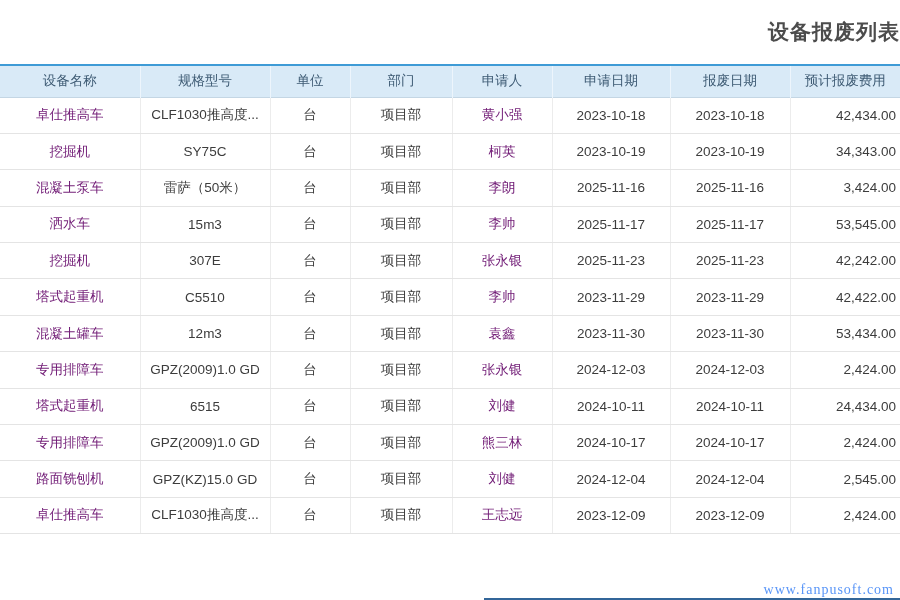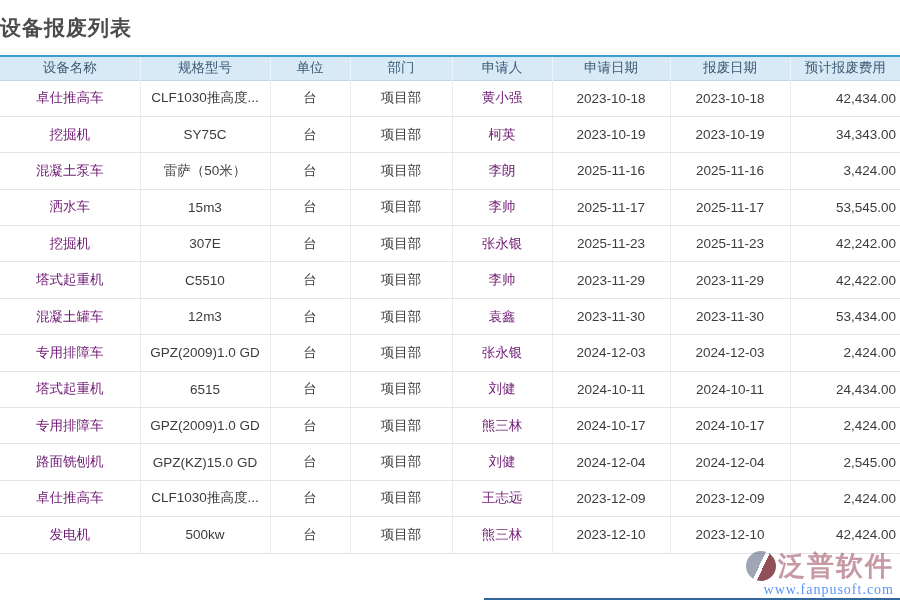--- a/index.html
+++ b/index.html
@@ -4,39 +4,39 @@
 <style>
   * { margin: 0; padding: 0; box-sizing: border-box; }
   html, body {
     width: 900px; height: 600px;
     background: #ffffff;
     overflow: hidden;
     font-family: "Liberation Sans", "DejaVu Sans", sans-serif;
     position: relative;
   }
   .title-bar {
-    height: 55px;
-    display: flex; align-items: center; justify-content: flex-start;
+    height: 64px;
+    display: flex; align-items: center; justify-content: flex-end;
   }
   .page-title {
     font-size: 21px; font-weight: bold; color: #4c4c4c;
     letter-spacing: 1px;
   }
   table.report {
     width: 900px;
     border-collapse: collapse;
     table-layout: fixed;
   }
   thead tr {
     background: #d9eaf7;
     border-top: 2px solid #3e9bd6;
     border-bottom: 1px solid #c4d6e4;
   }
   thead th {
-    height: 24px;
+    height: 32px;
     font-size: 13.5px; font-weight: normal;
     color: #3d5a73;
     text-align: center;
     border-right: 1px solid #edf5fc;
   }
   thead th:last-child { border-right: none; }
   tbody td {
     height: 36.4px;
     font-size: 13.5px;
     color: #3c3c3c;
@@ -229,34 +229,20 @@
       <tr>
         <td class="c-link">卓仕推高车</td>
         <td>CLF1030推高度...</td>
         <td>台</td>
         <td>项目部</td>
         <td class="c-link">王志远</td>
         <td>2023-12-09</td>
         <td>2023-12-09</td>
         <td class="c-cost">2,424.00</td>
       </tr>
-      <tr>
-        <td class="c-link">发电机</td>
-        <td>500kw</td>
-        <td>台</td>
-        <td>项目部</td>
-        <td class="c-link">熊三林</td>
-        <td>2023-12-10</td>
-        <td>2023-12-10</td>
-        <td class="c-cost">42,424.00</td>
-      </tr>
     </tbody>
 </table>
 
 <div class="watermark">
-  <div class="wm-top">
-    <span class="wm-logo"></span>
-    <span class="wm-brand">泛普软件</span>
-  </div>
   <span class="wm-url">www.fanpusoft.com</span>
 </div>
 
 <div class="bottom-partial-line"></div>
 
 </body></html>

